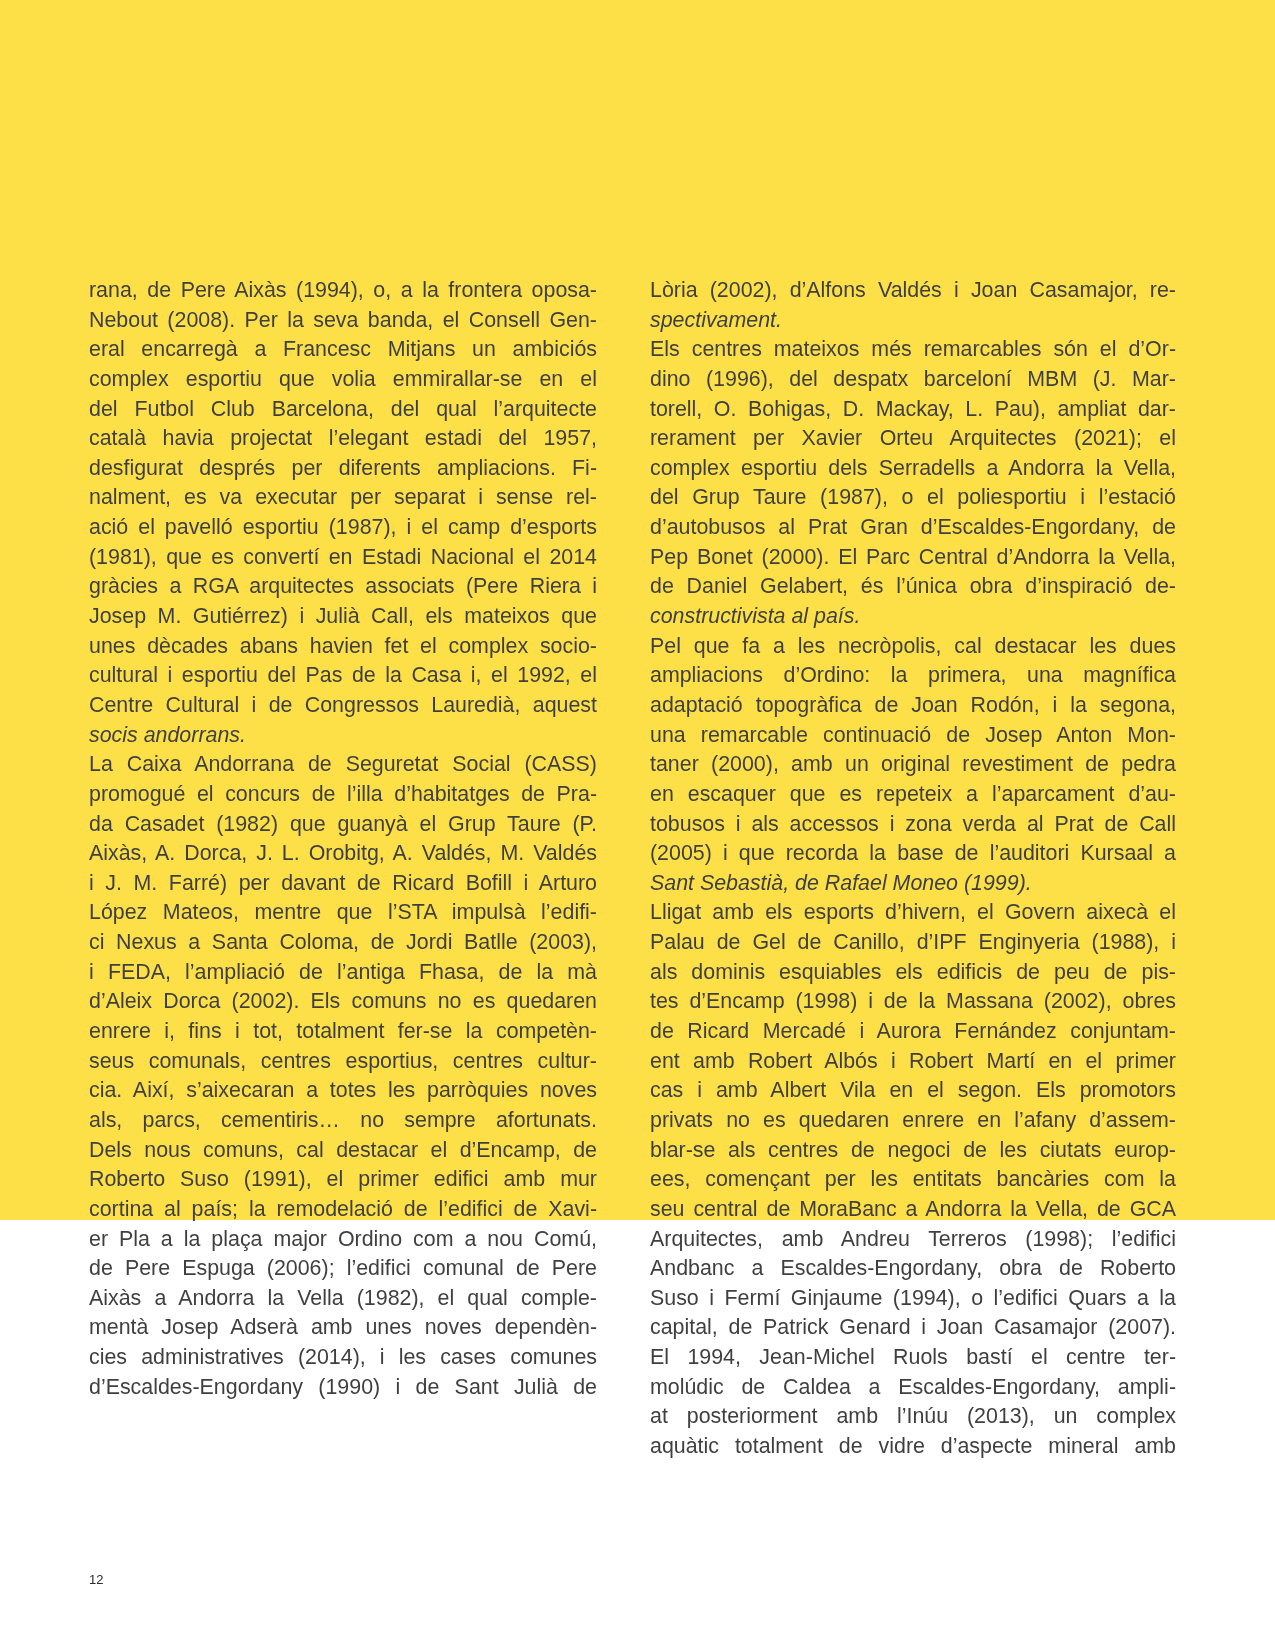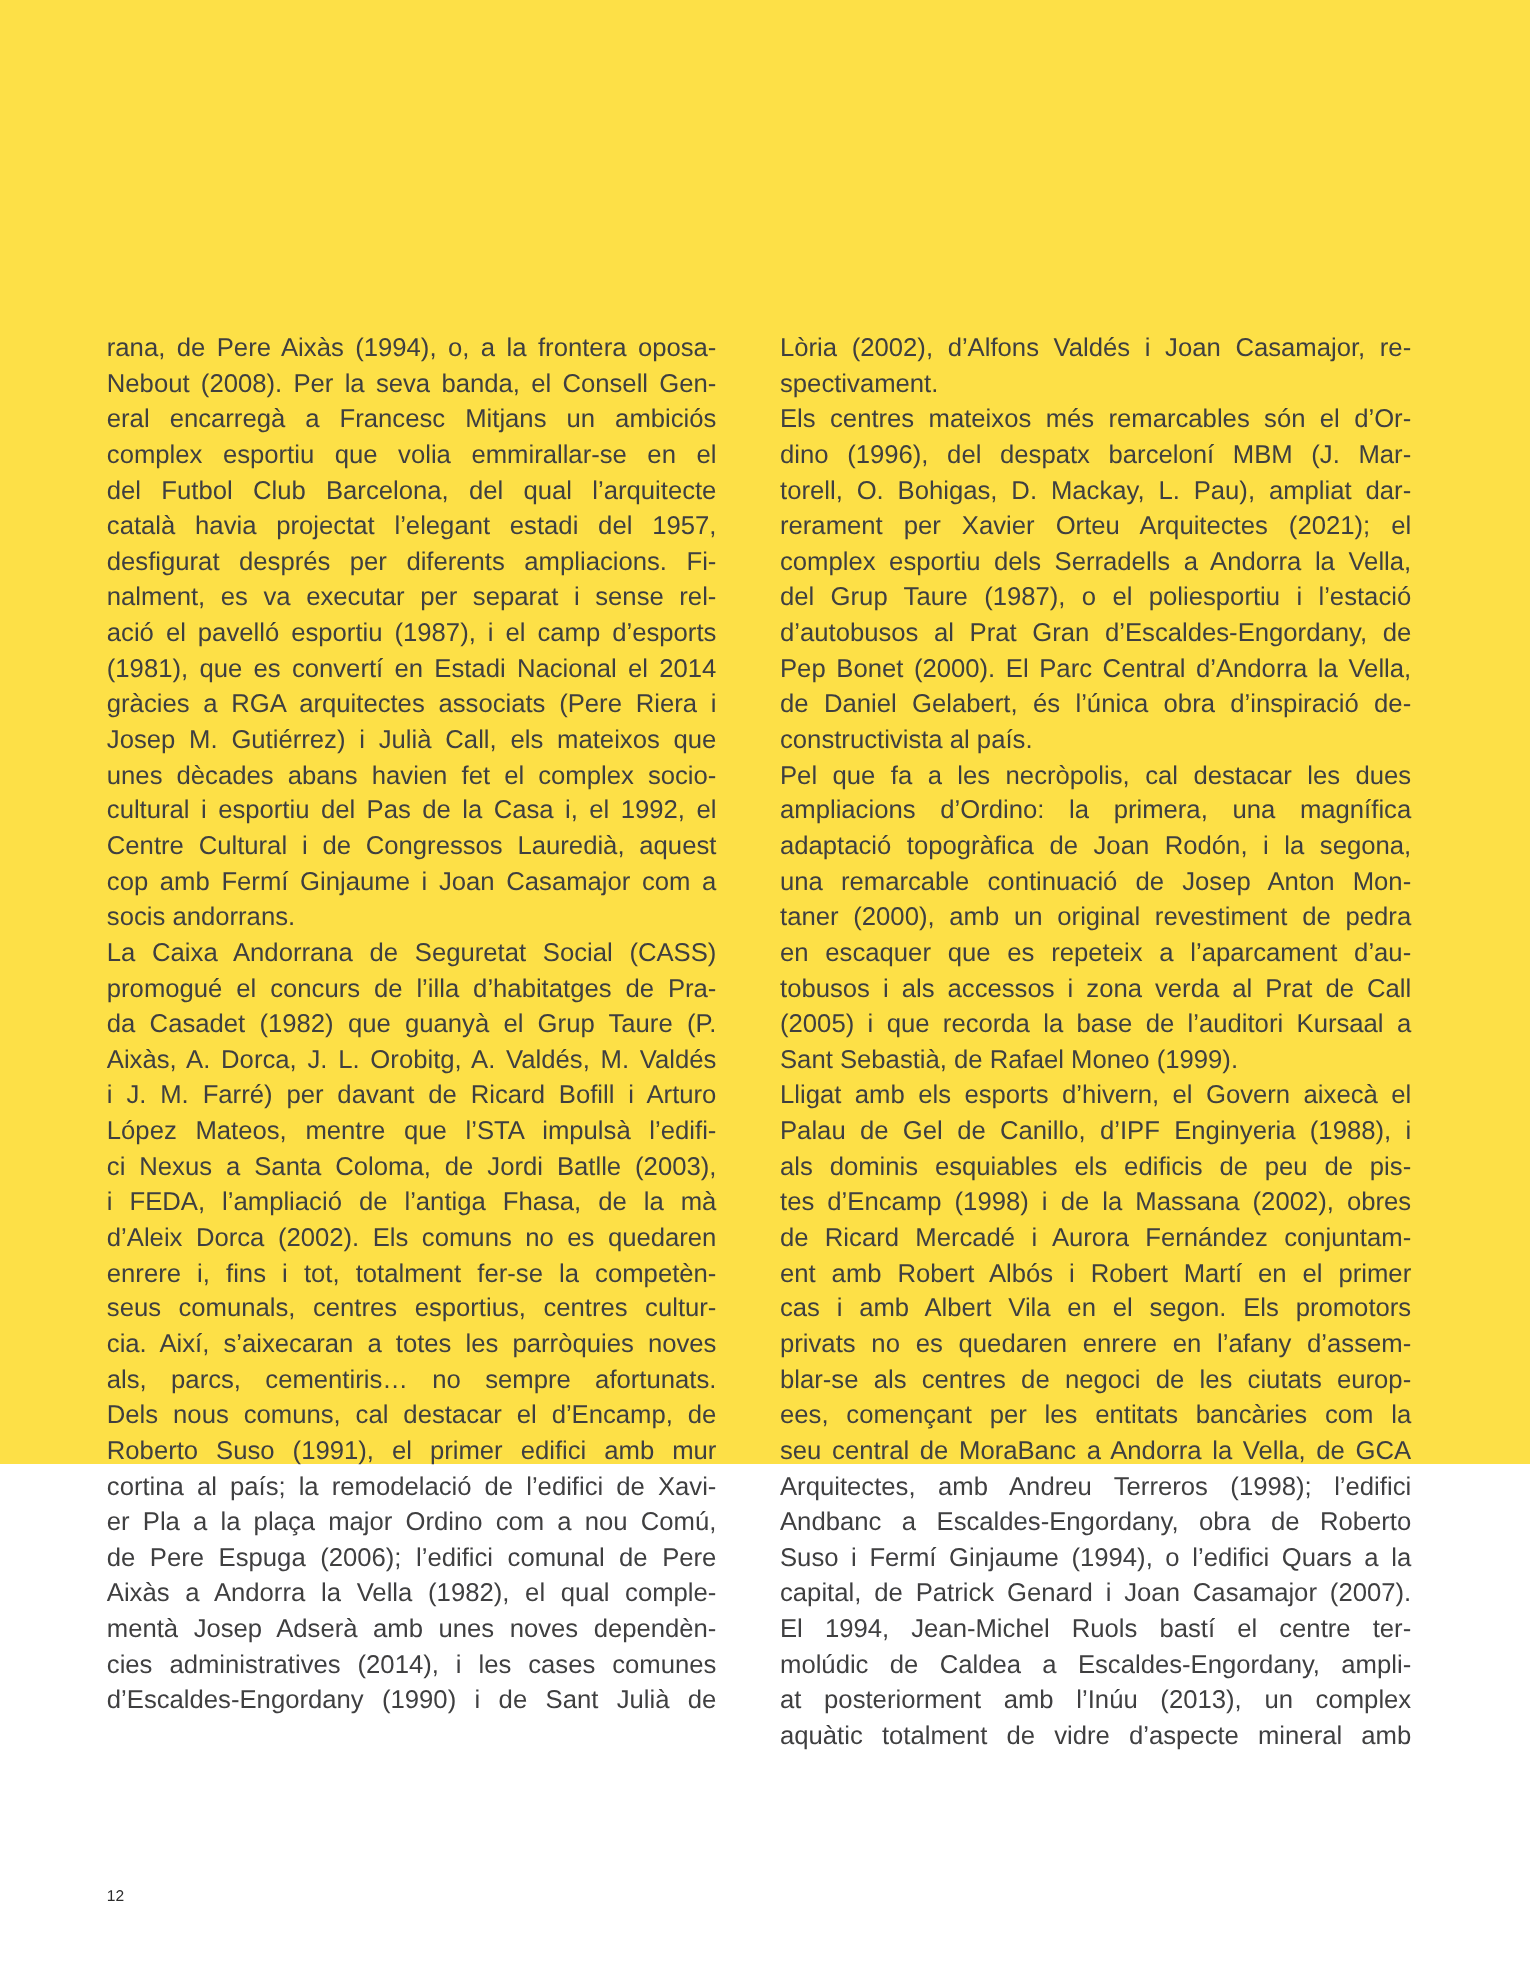--- a/index.html
+++ b/index.html
@@ -17,21 +17,21 @@
   .col-left { left: 89px; }
   .col-right { left: 650px; width: 526px; }
   .line {
     display: block;
     white-space: nowrap;
     text-align: justify;
     text-align-last: justify;
     height: 29.65px;
     overflow: visible;
   }
-  .line.last { text-align-last: left; }
+  .line.last { text-align-last: left; font-style: italic; }
   .page-number {
     position: absolute;
     left: 89px;
     top: 1572px;
     font-family: "Liberation Sans", sans-serif;
     font-size: 13px;
     color: #2b2b2b;
   }
 </style>
 </head>
@@ -47,21 +47,20 @@
       <span class="line">català havia projectat l’elegant estadi del 1957,</span>
       <span class="line">desfigurat després per diferents ampliacions. Fi-</span>
       <span class="line">nalment, es va executar per separat i sense rel-</span>
       <span class="line">ació el pavelló esportiu (1987), i el camp d’esports</span>
       <span class="line">(1981), que es convertí en Estadi Nacional el 2014</span>
       <span class="line">gràcies a RGA arquitectes associats (Pere Riera i</span>
       <span class="line">Josep M. Gutiérrez) i Julià Call, els mateixos que</span>
       <span class="line">unes dècades abans havien fet el complex socio-</span>
       <span class="line">cultural i esportiu del Pas de la Casa i, el 1992, el</span>
       <span class="line">Centre Cultural i de Congressos Lauredià, aquest</span>
-      <span class="line">cop amb Fermí Ginjaume i Joan Casamajor com a</span>
       <span class="line last">socis andorrans.</span>
       <span class="line">La Caixa Andorrana de Seguretat Social (CASS)</span>
       <span class="line">promogué el concurs de l’illa d’habitatges de Pra-</span>
       <span class="line">da Casadet (1982) que guanyà el Grup Taure (P.</span>
       <span class="line">Aixàs, A. Dorca, J. L. Orobitg, A. Valdés, M. Valdés</span>
       <span class="line">i J. M. Farré) per davant de Ricard Bofill i Arturo</span>
       <span class="line">López Mateos, mentre que l’STA impulsà l’edifi-</span>
       <span class="line">ci Nexus a Santa Coloma, de Jordi Batlle (2003),</span>
       <span class="line">i FEDA, l’ampliació de l’antiga Fhasa, de la mà</span>
       <span class="line">d’Aleix Dorca (2002). Els comuns no es quedaren</span>

